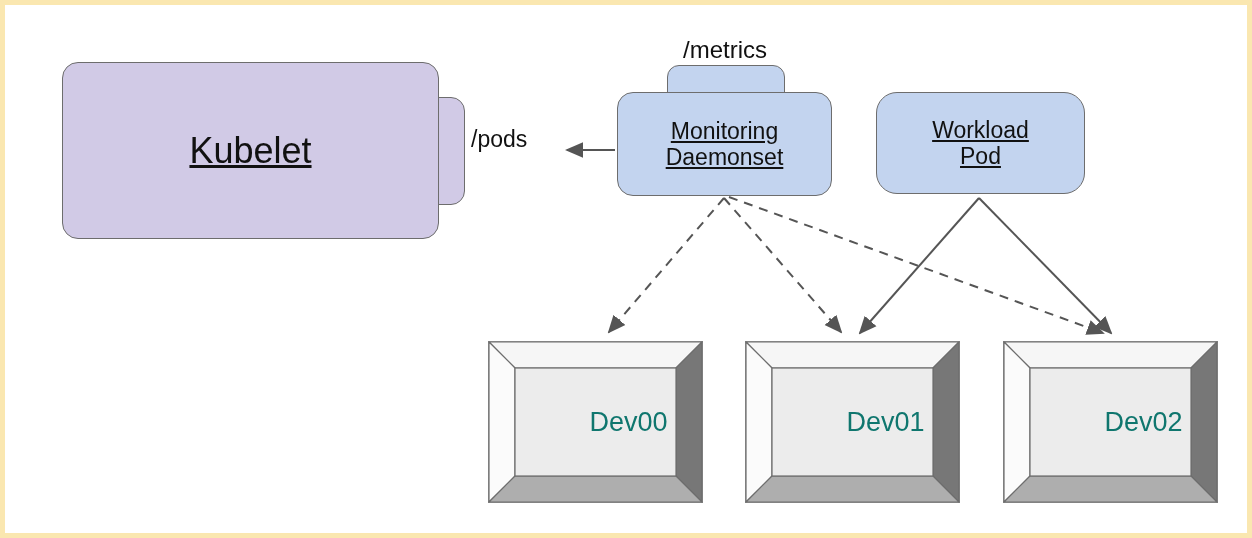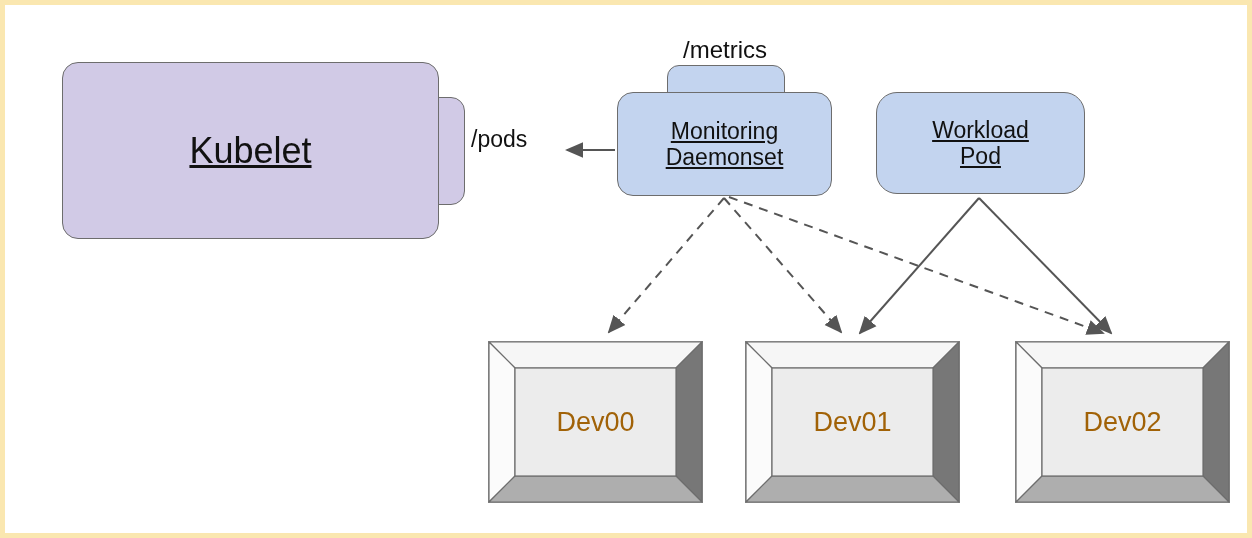--- a/index.html
+++ b/index.html
@@ -70,42 +70,43 @@
   .dev svg { display: block; }
   .dev-label {
     position: absolute;
     left: 0;
     top: 0;
     width: 100%;
     height: 100%;
     display: flex;
     align-items: center;
     justify-content: center;
-    color: #a16207;
+    color: #0f766e;
     font-size: 27px;
+    padding-left: 33px;
   }
 
   
   .edge-label {
     position: absolute;
     color: #111111;
     white-space: nowrap;
   }
 
   #kubelet      { left: 57px;  top: 57px;  width: 377px; height: 177px; font-size: 36px; z-index: 3; }
   #kubelet-tab  { left: 424px; top: 92px;  width: 36px;  height: 108px; z-index: 2; }
 
   #monitoring     { left: 612px; top: 87px; width: 215px; height: 104px; font-size: 23px; z-index: 3; }
   #monitoring-tab { left: 662px; top: 60px; width: 118px; height: 40px;  z-index: 2; }
 
   #workload { left: 871px; top: 87px; width: 209px; height: 102px; font-size: 23px; z-index: 3; border-radius: 21px; }
 
   #dev00 { left: 483px; top: 336px; }
   #dev01 { left: 740px; top: 336px; border-radius: 10px; }
-  #dev02 { left: 998px; top: 336px; margin-left: 12px; }
+  #dev02 { left: 998px; top: 336px; }
 
   #label-pods    { left: 466px; top: 121px; font-size: 23px; }
   #label-metrics { left: 671px; top: 31px;  font-size: 24px; margin-left: 7px; }
 </style>
 </head>
 <body>
 
 <div id="canvas">
 
   <svg id="edges" viewBox="0 0 1252 538" xmlns="http://www.w3.org/2000/svg">

